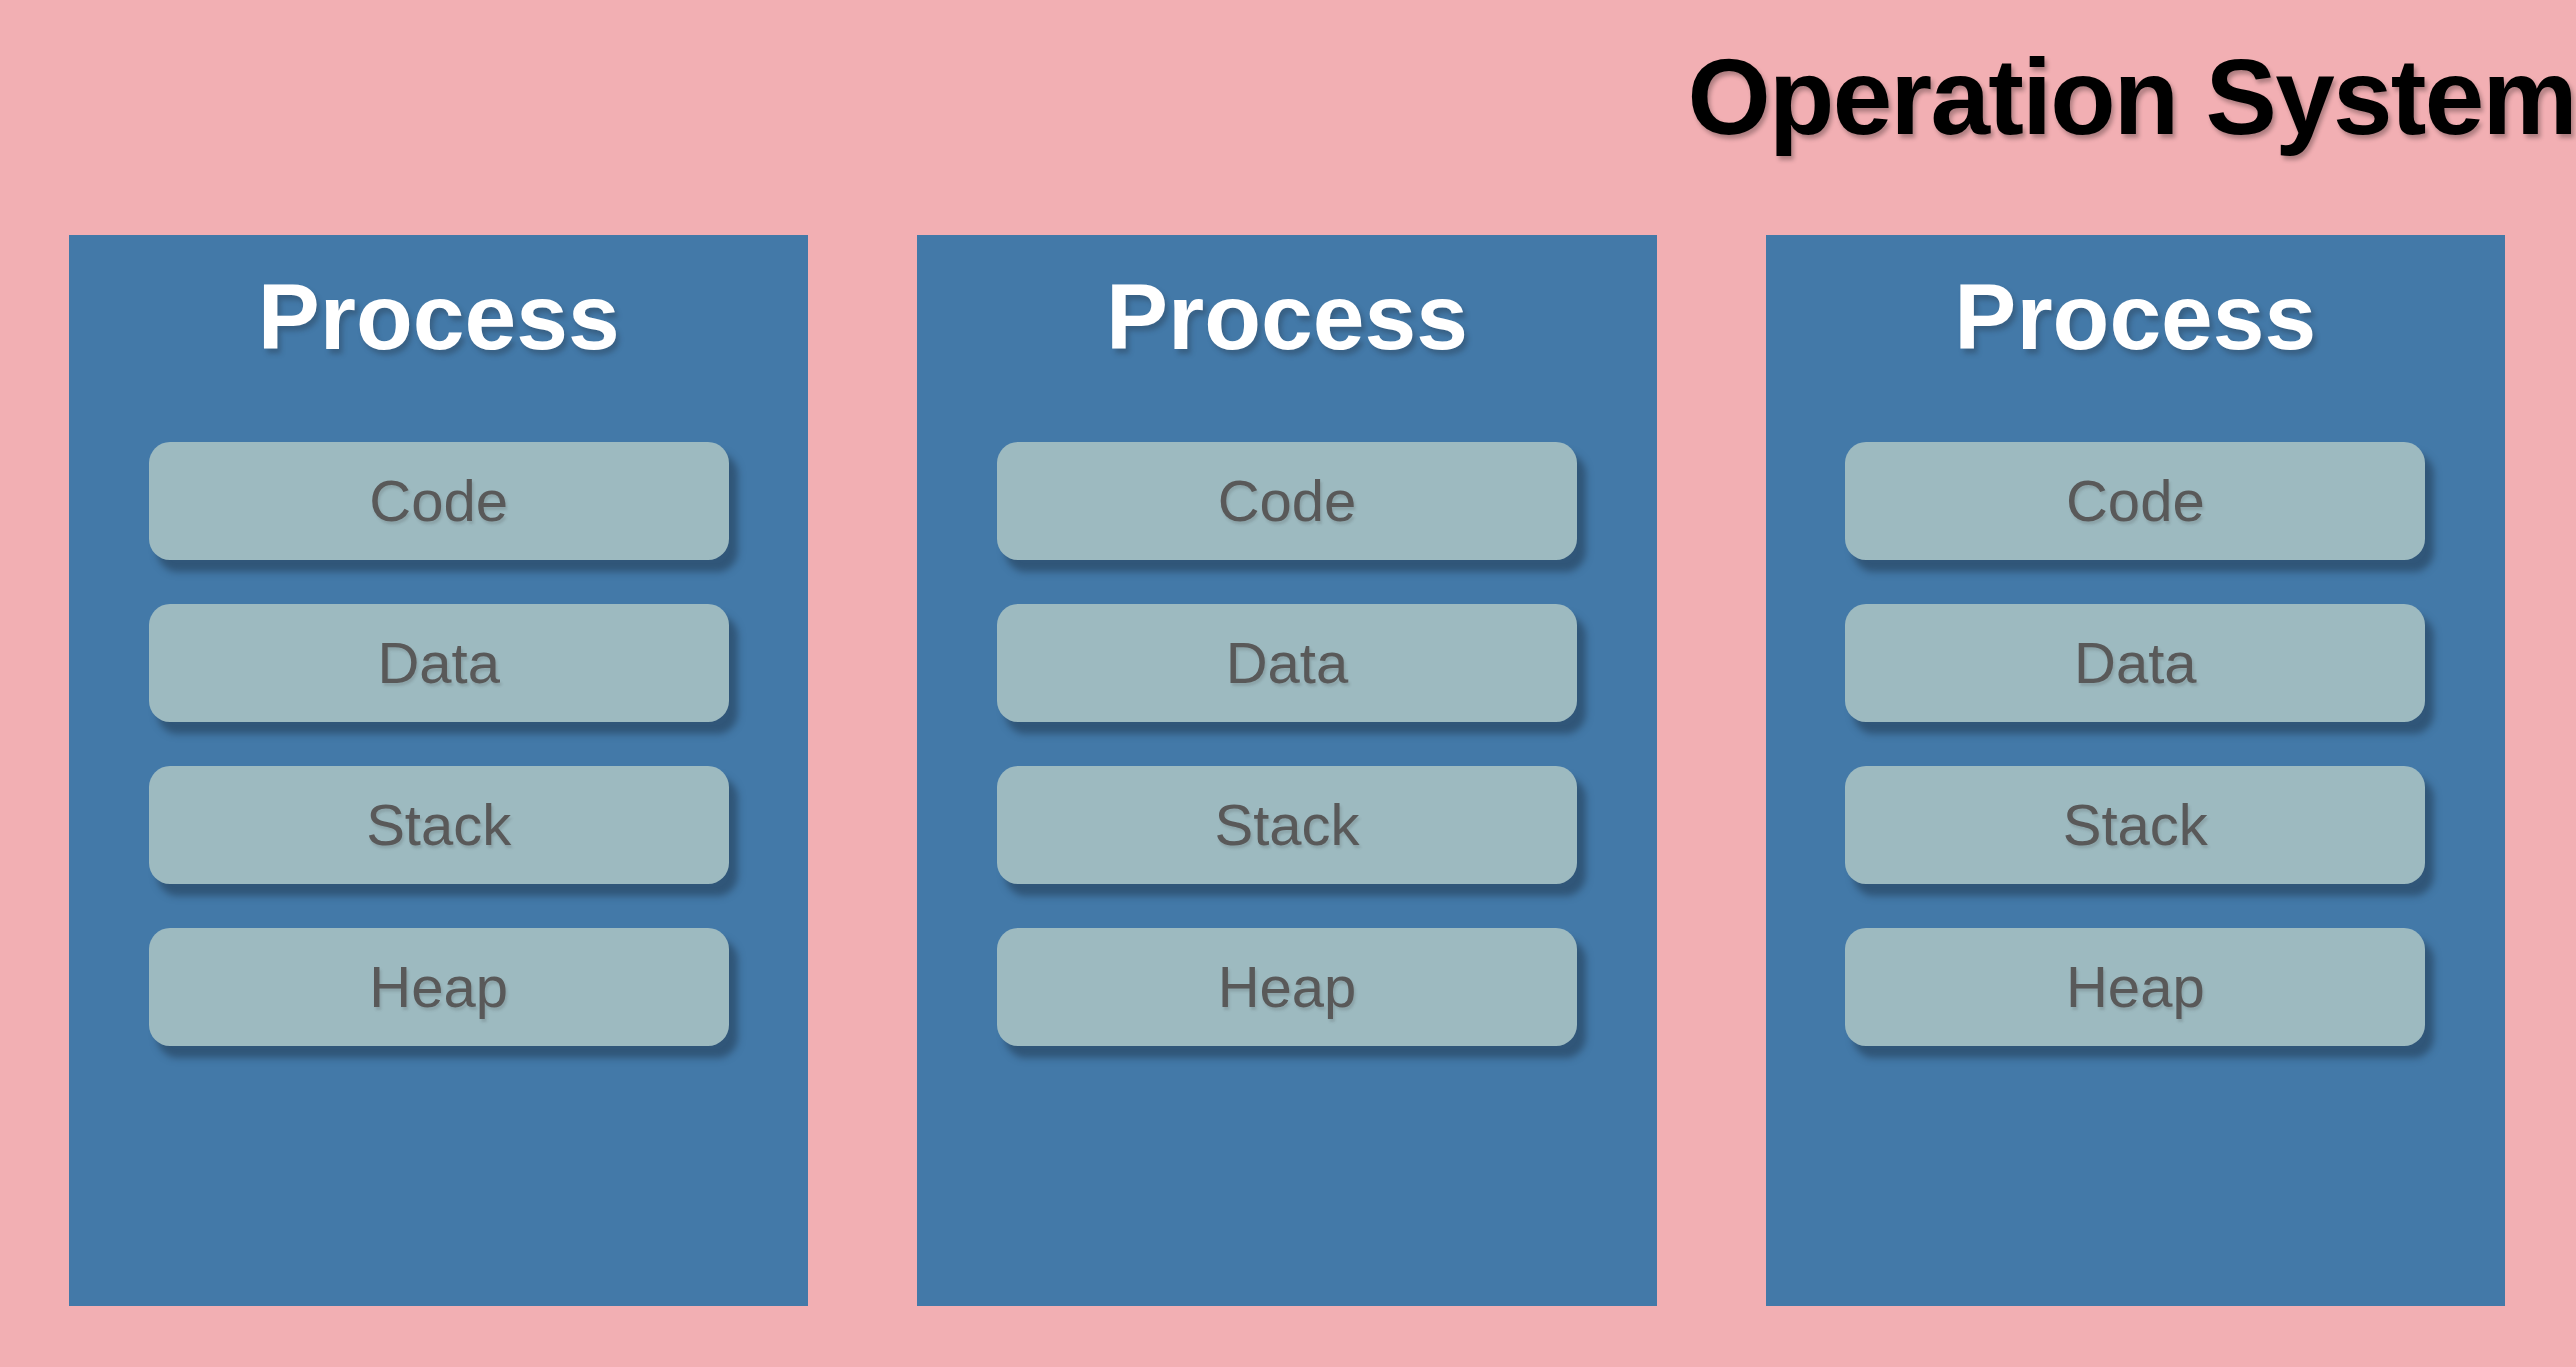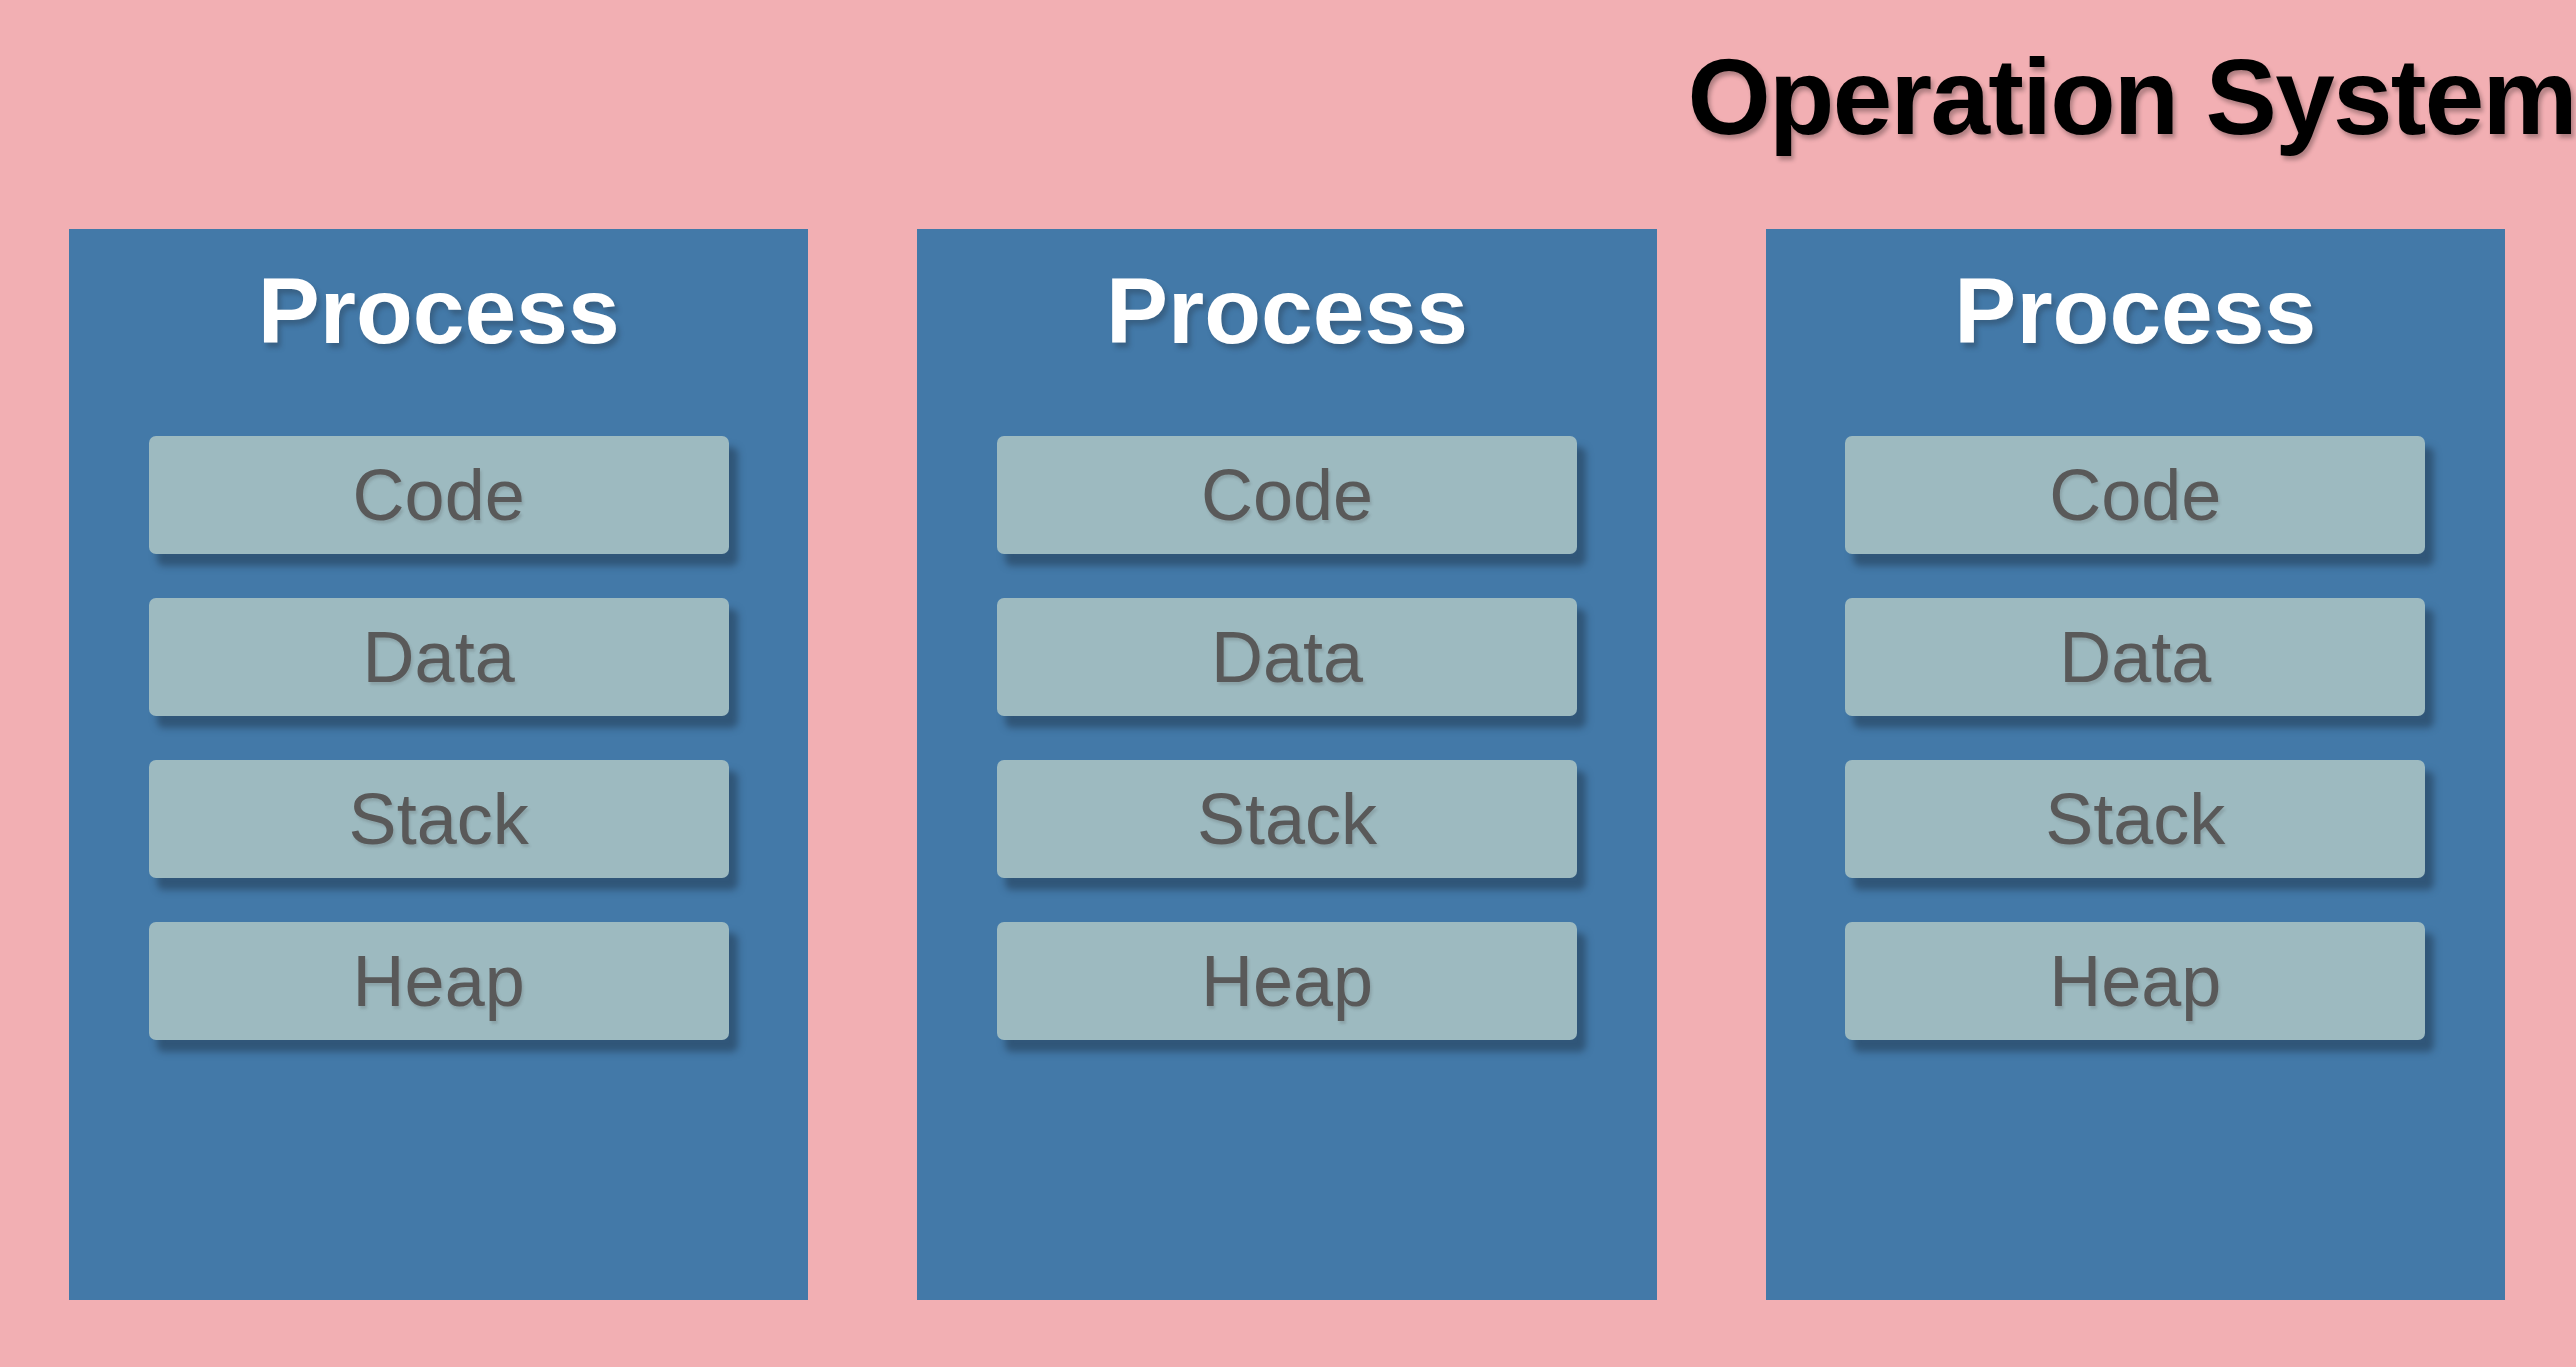--- a/index.html
+++ b/index.html
@@ -22,21 +22,21 @@
     text-align: right;
     font-size: 107px;
     font-weight: bold;
     color: #000000;
     letter-spacing: -1.7px;
     line-height: 1.25;
     text-shadow: 2.6px 4.3px 4.3px rgba(0,0,0,0.28);
   }
   .columns {
     position: absolute;
-    top: 229px;
+    top: 235px;
     left: 69px;
     width: 2436px;
     height: 1071px;
     display: flex;
     gap: 109px;
   }
   .process-card {
     flex: 1 1 0;
     background: #4379A8;
     display: flex;
@@ -49,25 +49,25 @@
     font-size: 93px;
     font-weight: bold;
     color: #FFFFFF;
     line-height: 1.15;
     text-shadow: 3.4px 5.2px 5.2px rgba(40,60,80,0.40);
   }
   .mem-box {
     width: 580px;
     height: 118px;
     background: #9DBAC0;
-    border-radius: 7px;
+    border-radius: 21px;
     display: flex;
     align-items: center;
     justify-content: center;
-    font-size: 72px;
+    font-size: 58px;
     color: #595959;
     box-shadow: 8.6px 11.2px 7.8px rgba(30,52,73,0.50);
     text-shadow: 1.7px 2.6px 2.6px rgba(60,60,60,0.18);
   }
   .mem-box + .mem-box {
     margin-top: 44px;
   }
 </style>
 </head>
 <body>

